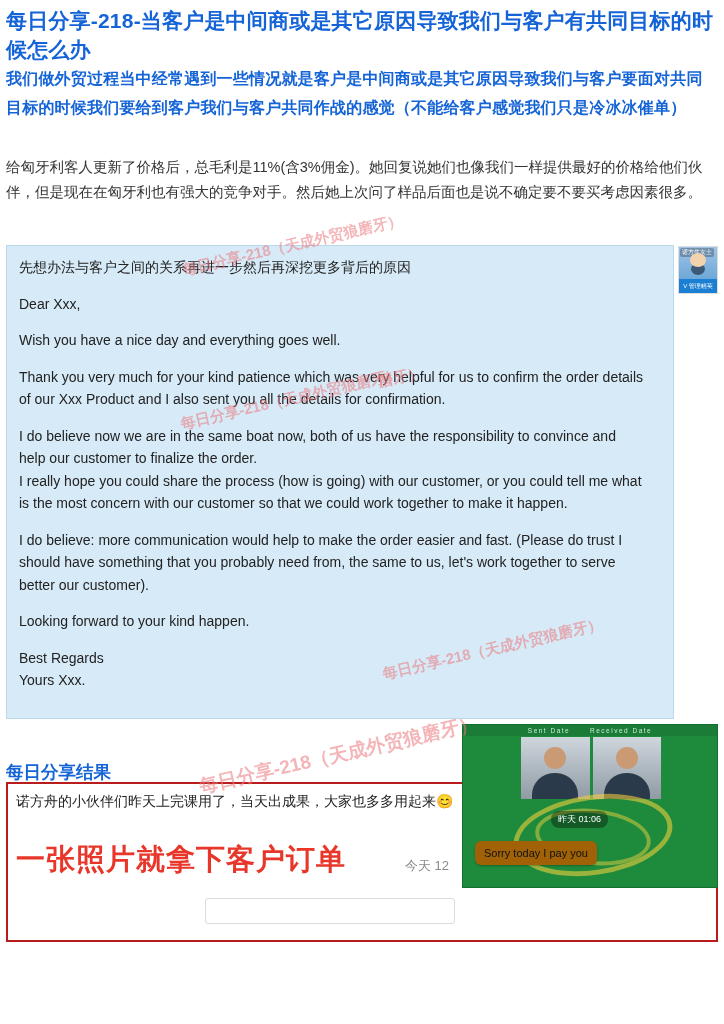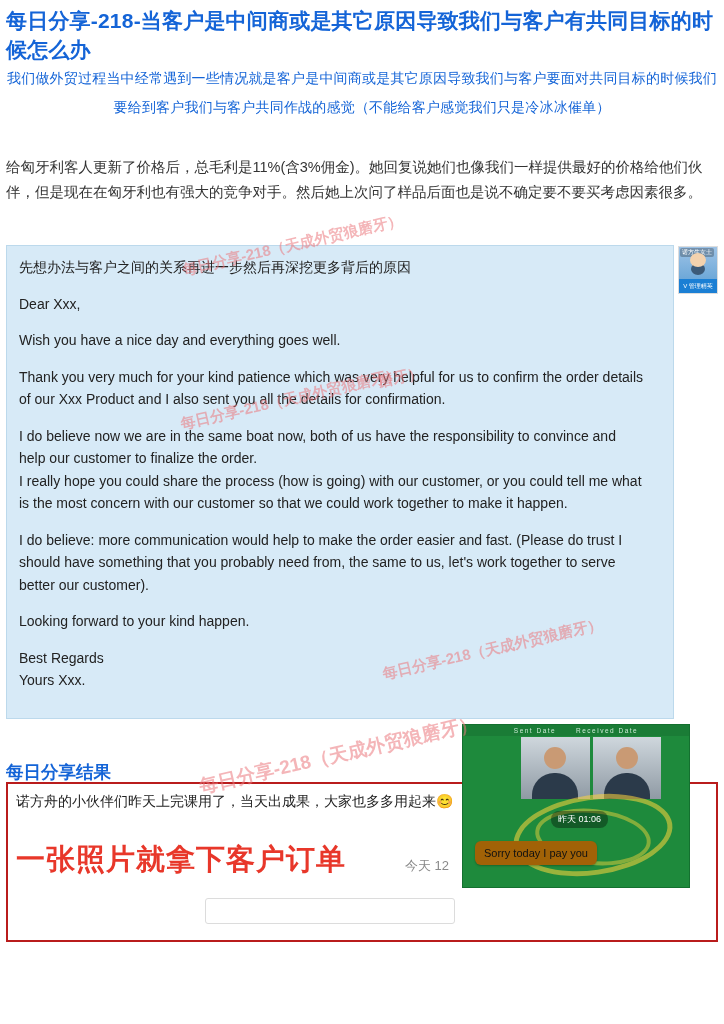--- a/index.html
+++ b/index.html
@@ -29,25 +29,24 @@
     font-weight: bold;
     line-height: 29px;
     letter-spacing: 0.2px;
   }
   .subhead {
     position: absolute;
     left: 6px;
     top: 64px;
     width: 712px;
     color: #1464d7;
-    font-size: 14px;
-    font-weight: normal;
+    font-size: 16px;
+    font-weight: bold;
     line-height: 29px;
     letter-spacing: 0.2px;
-    text-align: center;
   }
 
   
   .intro {
     position: absolute;
     left: 6px;
     top: 155px;
     width: 712px;
     color: #333333;
     font-size: 14.5px;
@@ -174,21 +173,21 @@
     background: #ffffff;
     border: 1px solid #dcdcdc;
     border-radius: 3px;
   }
 
   
   .shot {
     position: absolute;
     left: 462px;
     top: 724px;
-    width: 228px;
+    width: 256px;
     height: 164px;
     background: #1e8a3c;
     overflow: hidden;
     border: 1px solid #14702f;
   }
   .shot-header {
     position: absolute;
     left: 0; top: 0;
     width: 100%;
     height: 11px;

